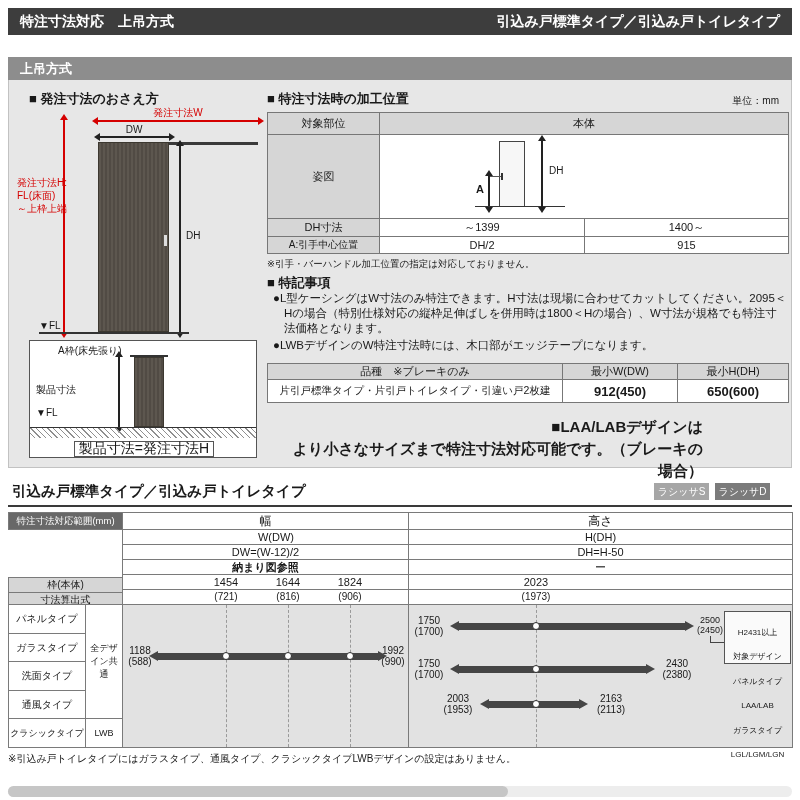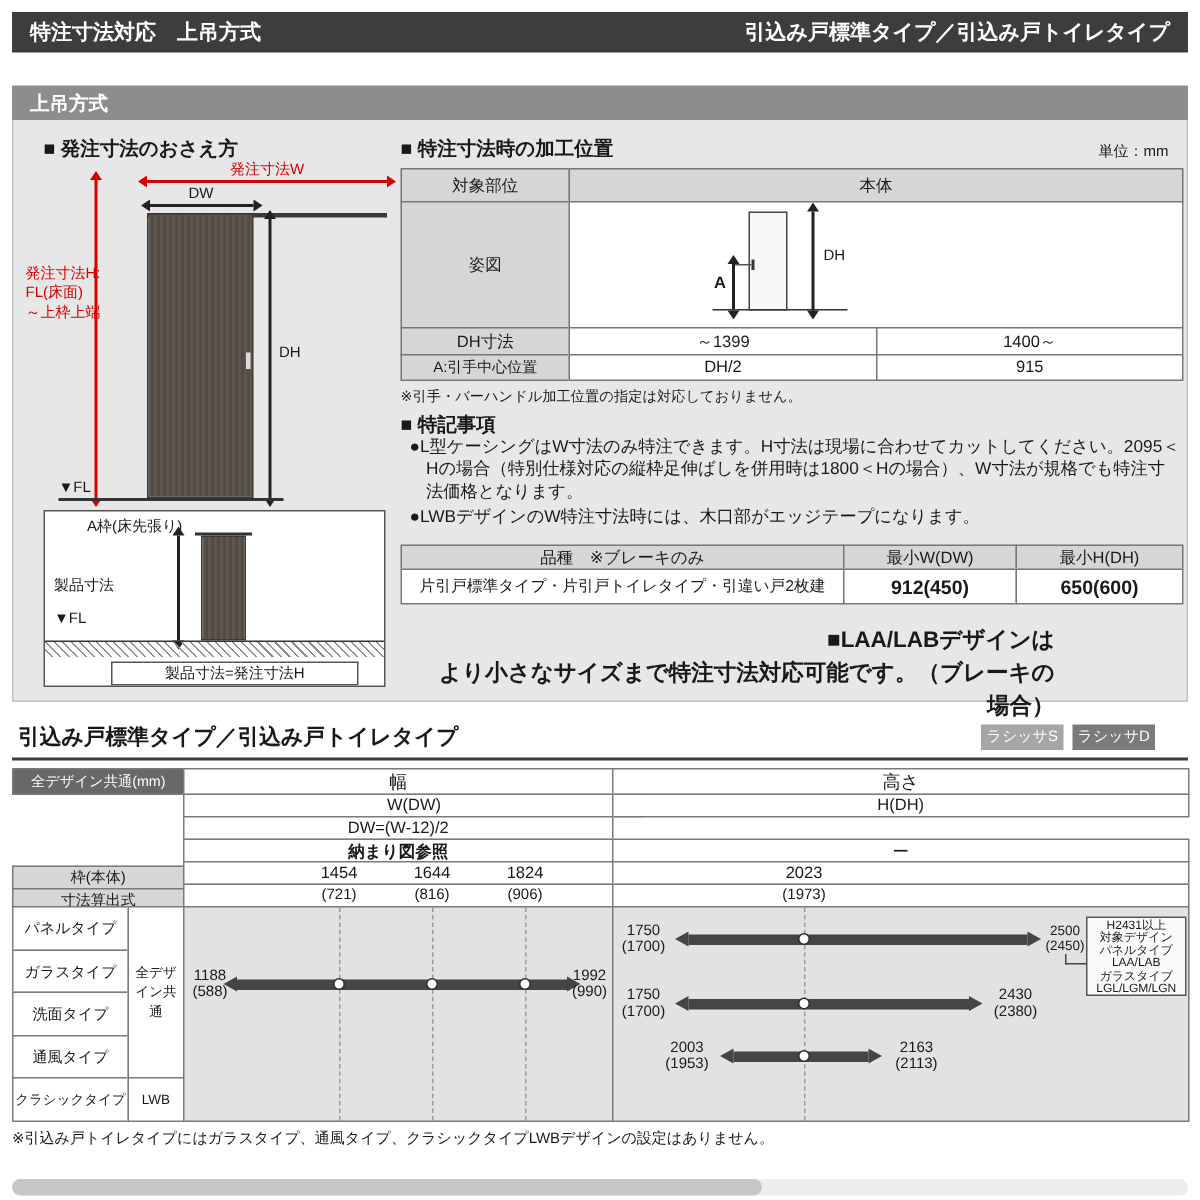--- a/index.html
+++ b/index.html
@@ -68,21 +68,21 @@
   .laa-note { position:absolute; left:270px; top:336px; width:424px; text-align:right; font-weight:bold;
               font-size:15px; line-height:22px; }
   .laa-note span { display:block; }
 
   .hscroll { position:absolute; left:8px; top:786px; width:784px; height:11px; background:#ededed;
              border-radius:6px; }
   .hscroll .thumb { width:500px; height:11px; background:#c6c6c6; border-radius:6px; }
 
   .annot { position:absolute; left:315px; top:6px; width:67px; height:53px; background:#fafafa;
            border:1px solid #555; font-size:8px; line-height:8.4px; text-align:center; padding-top:1px; }
-  .annot span { display:block; }
+  .annot span { display:block;margin-top:16px; }
 </style>
 </head>
 <body>
 
 <header class="topbar">
   <span>特注寸法対応　上吊方式</span>
   <span>引込み戸標準タイプ／引込み戸トイレタイプ</span>
 </header>
 
 <section class="sec1">
@@ -113,21 +113,21 @@
     <div style="position:absolute;left:30px;top:252px;width:150px;height:2px;background:#333"></div>
 
     <div style="position:absolute;left:20px;top:260px;width:228px;height:118px;background:#fff;border:1px solid #555">
       <div class="lbl" style="left:28px;top:3px">A枠(床先張り)</div>
       <div style="position:absolute;left:100px;top:14px;width:38px;height:2px;background:#333"></div>
       <div class="wood" style="position:absolute;left:104px;top:16px;width:30px;height:70px"></div>
       <div class="arrV" style="left:88px;top:16px;height:70px;color:#222"></div>
       <div class="lbl" style="left:6px;top:42px">製品寸法</div>
       <div class="lbl" style="left:6px;top:66px">▼FL</div>
       <div style="position:absolute;left:0;top:86px;width:100%;height:11px;border-top:1.5px solid #333;background:repeating-linear-gradient(45deg,transparent 0 3px,#8f8f8f 3px 4px)"></div>
-      <div style="position:absolute;left:44px;top:100px;width:165px;height:16px;background:#fff;border:1px solid #555;font-size:10px;display:flex;align-items:center;justify-content:center">製品寸法=発注寸法H</div>
+      <div style="position:absolute;left:44px;top:100px;width:140px;height:16px;background:#fff;border:1px solid #555;font-size:14px;display:flex;align-items:center;justify-content:center">製品寸法=発注寸法H</div>
     </div>
 
     <div class="h-title" style="left:258px;top:10px">■ 特注寸法時の加工位置</div>
     <div class="lbl" style="right:12px;top:14px">単位：mm</div>
 
     <div style="position:absolute;left:258px;top:32px;width:522px;height:142px">
       <div class="tcell gray" style="left:0;top:0;width:113px;height:23px">対象部位</div>
       <div class="tcell gray" style="left:112px;top:0;width:410px;height:23px">本体</div>
 
       <div class="tcell gray" style="left:0;top:22px;width:113px;height:85px">姿図</div>
@@ -174,30 +174,31 @@
 </section>
 
 <div class="sec2-head">
   <span class="sec2-title">引込み戸標準タイプ／引込み戸トイレタイプ</span>
   <span class="badge badge-s">ラシッサS</span>
   <span class="badge badge-d">ラシッサD</span>
 </div>
 
 <div style="position:absolute;left:8px;top:512px;width:785px;height:236px">
 
-  <div class="bt dark" style="left:0;top:0;width:115px;height:18px">全デザイン共通(mm)</div>
+  <div class="bt dark" style="left:0;top:0;width:115px;height:18px">特注寸法対応範囲(mm)</div>
   <div class="bt" style="left:114px;top:0;width:287px;height:18px;font-size:12px">幅</div>
   <div class="bt" style="left:400px;top:0;width:385px;height:18px;font-size:12px">高さ</div>
 
   <div class="bt gray" style="left:0;top:17px;width:115px;height:16px;font-size:10px">枠(本体)</div>
   <div class="bt" style="left:114px;top:17px;width:308px;height:16px">W(DW)</div>
   <div class="bt" style="left:400px;top:17px;width:385px;height:16px">H(DH)</div>
 
   <div class="bt gray" style="left:0;top:32px;width:115px;height:16px;font-size:10px">寸法算出式</div>
   <div class="bt" style="left:114px;top:32px;width:287px;height:16px">DW=(W-12)/2</div>
+  <div class="bt" style="left:400px;top:32px;width:385px;height:16px">DH=H-50</div>
 
   <div class="bt gray" style="left:0;top:47px;width:115px;height:16px;font-size:10px">有効開口寸法算出式</div>
   <div class="bt" style="left:114px;top:47px;width:287px;height:16px;font-weight:bold">納まり図参照</div>
   <div class="bt" style="left:400px;top:47px;width:385px;height:16px">ー</div>
 
   <div class="bt gray" style="left:0;top:62px;width:78px;height:31px;font-size:10px">規格寸法</div>
   <div class="bt gray" style="left:77px;top:62px;width:38px;height:16px;font-size:9.5px">W/H</div>
   <div class="bt gray" style="left:77px;top:77px;width:38px;height:16px;font-size:9px">DW/DH</div>
   <div class="bt chart" style="left:114px;top:62px;width:287px;height:16px;background:#fff">
     <span class="stdv" style="left:103px">1454</span>

